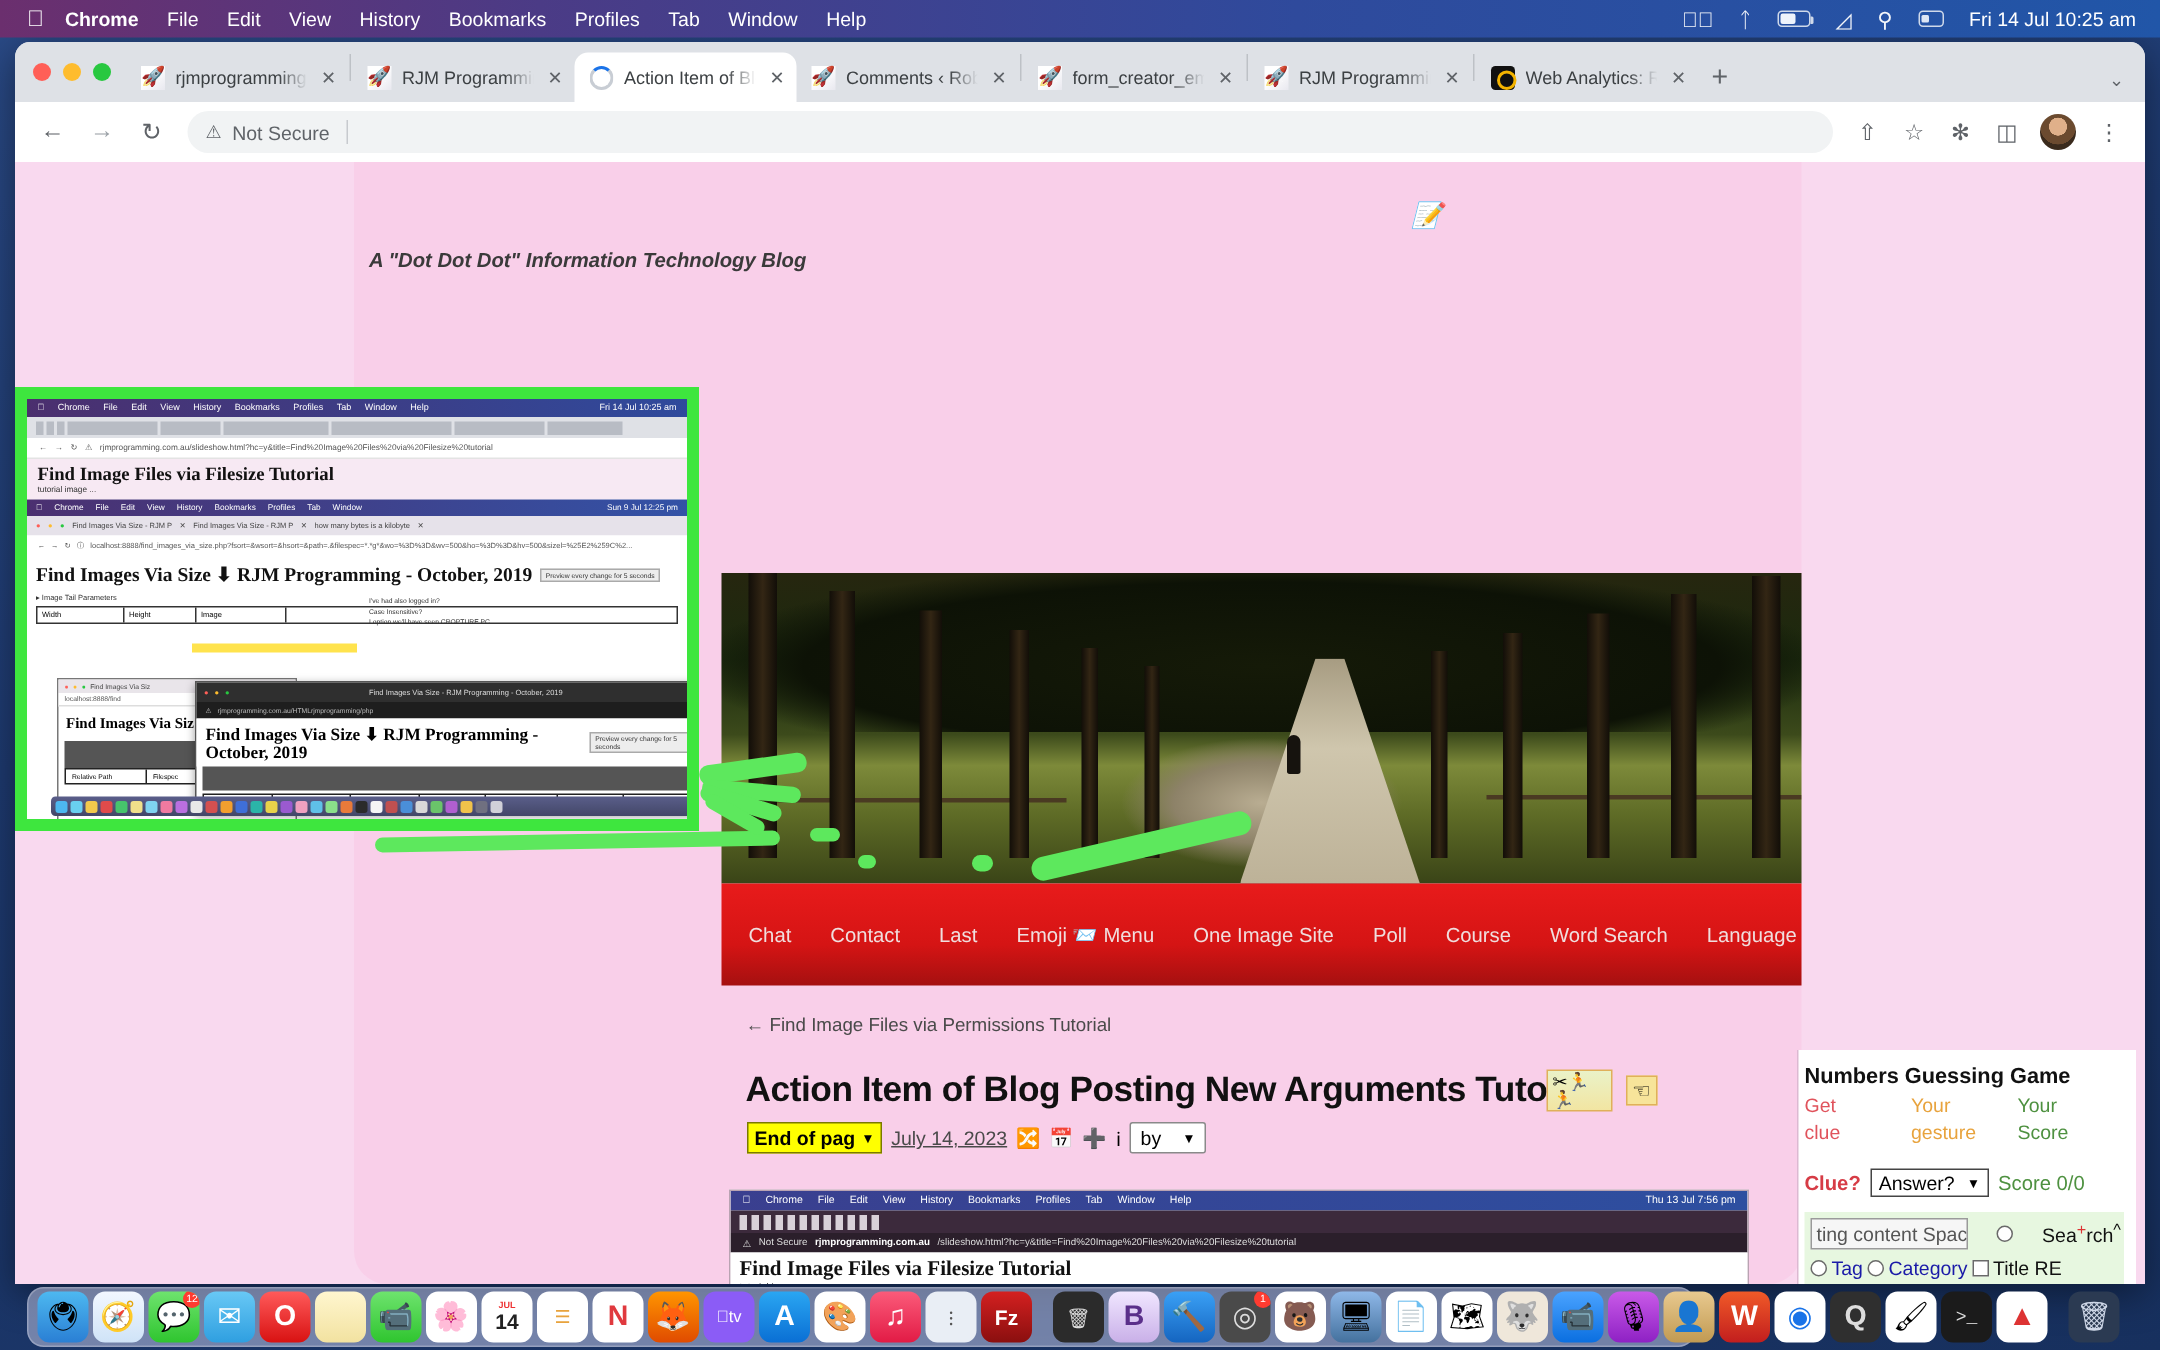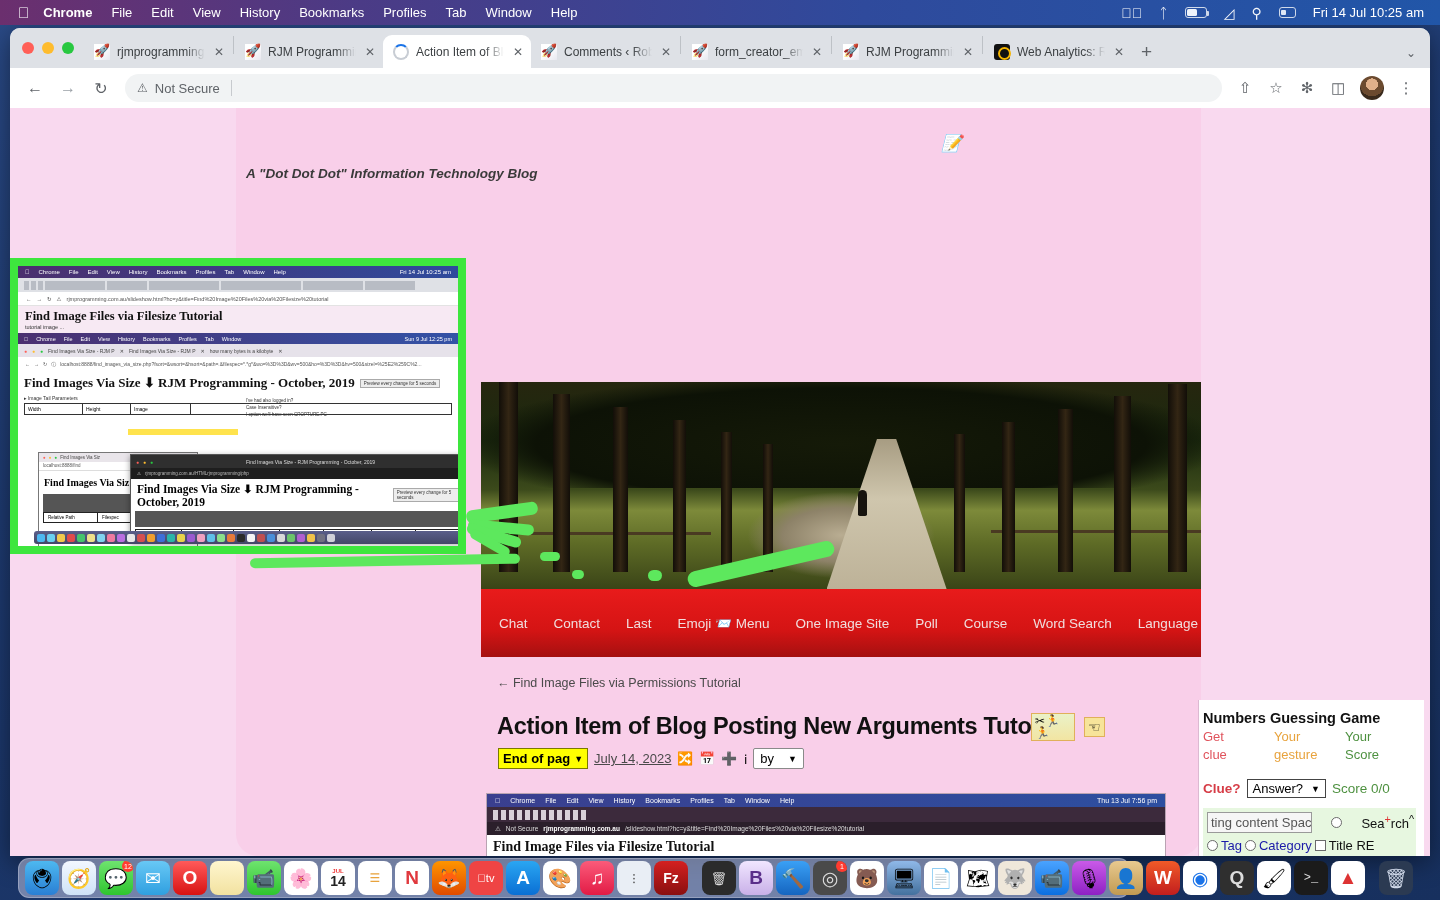--- a/index.html
+++ b/index.html
@@ -755,21 +755,21 @@
   <div class="dock-ico" style="background:linear-gradient(180deg,#fff6cf,#f2e2a0)"></div>
   <div class="dock-ico" style="background:linear-gradient(180deg,#6ee36e,#2fc52f)">📹</div>
   <div class="dock-ico" style="background:#fff">🌸</div>
   <div class="dock-ico" style="background:#fff;font-size:13px;color:#e33;font-weight:bold;flex-direction:column;line-height:1">
       <span style="font-size:6px">JUL</span>
       <span style="color:#222;font-size:14px">14</span>
     </div>
   <div class="dock-ico" style="background:#fff;font-size:12px;color:#e8a33d">☰</div>
   <div class="dock-ico" style="background:#fff;color:#e0393e;font-weight:bold">N</div>
   <div class="dock-ico" style="background:linear-gradient(180deg,#ff9500,#e04b00)">🦊</div>
-  <div class="dock-ico" style="background:#ef4444;color:#fff;font-size:11px">tv</div>
+  <div class="dock-ico" style="background:#8b5cf6;color:#fff;font-size:11px">tv</div>
   <div class="dock-ico" style="background:linear-gradient(180deg,#2aa6f2,#0a6fd4);color:#fff;font-weight:bold">A</div>
   <div class="dock-ico" style="background:#fff">🎨</div>
   <div class="dock-ico" style="background:linear-gradient(180deg,#fb5b7a,#e21b45);color:#fff">♫</div>
   <div class="dock-ico" style="background:#e9eef5;font-size:13px;color:#555">⁝</div>
   <div class="dock-ico" style="background:linear-gradient(180deg,#d42020,#8a0f0f);color:#fff;font-weight:bold;font-size:14px">Fz</div>
   <div class="dock-sep"></div>
   <div class="dock-ico" style="background:#2b2b2b;color:#ddd;font-size:13px">🗑</div>
   <div class="dock-ico" style="background:linear-gradient(180deg,#f0e6ff,#c9b0e8);color:#5a2f8a;font-weight:bold">B</div>
   <div class="dock-ico" style="background:linear-gradient(180deg,#3aa0f5,#1565c0)">🔨</div>
   <div class="dock-ico" style="background:#4a4a4a;color:#ddd">◎<span class="badge">1</span></div>

